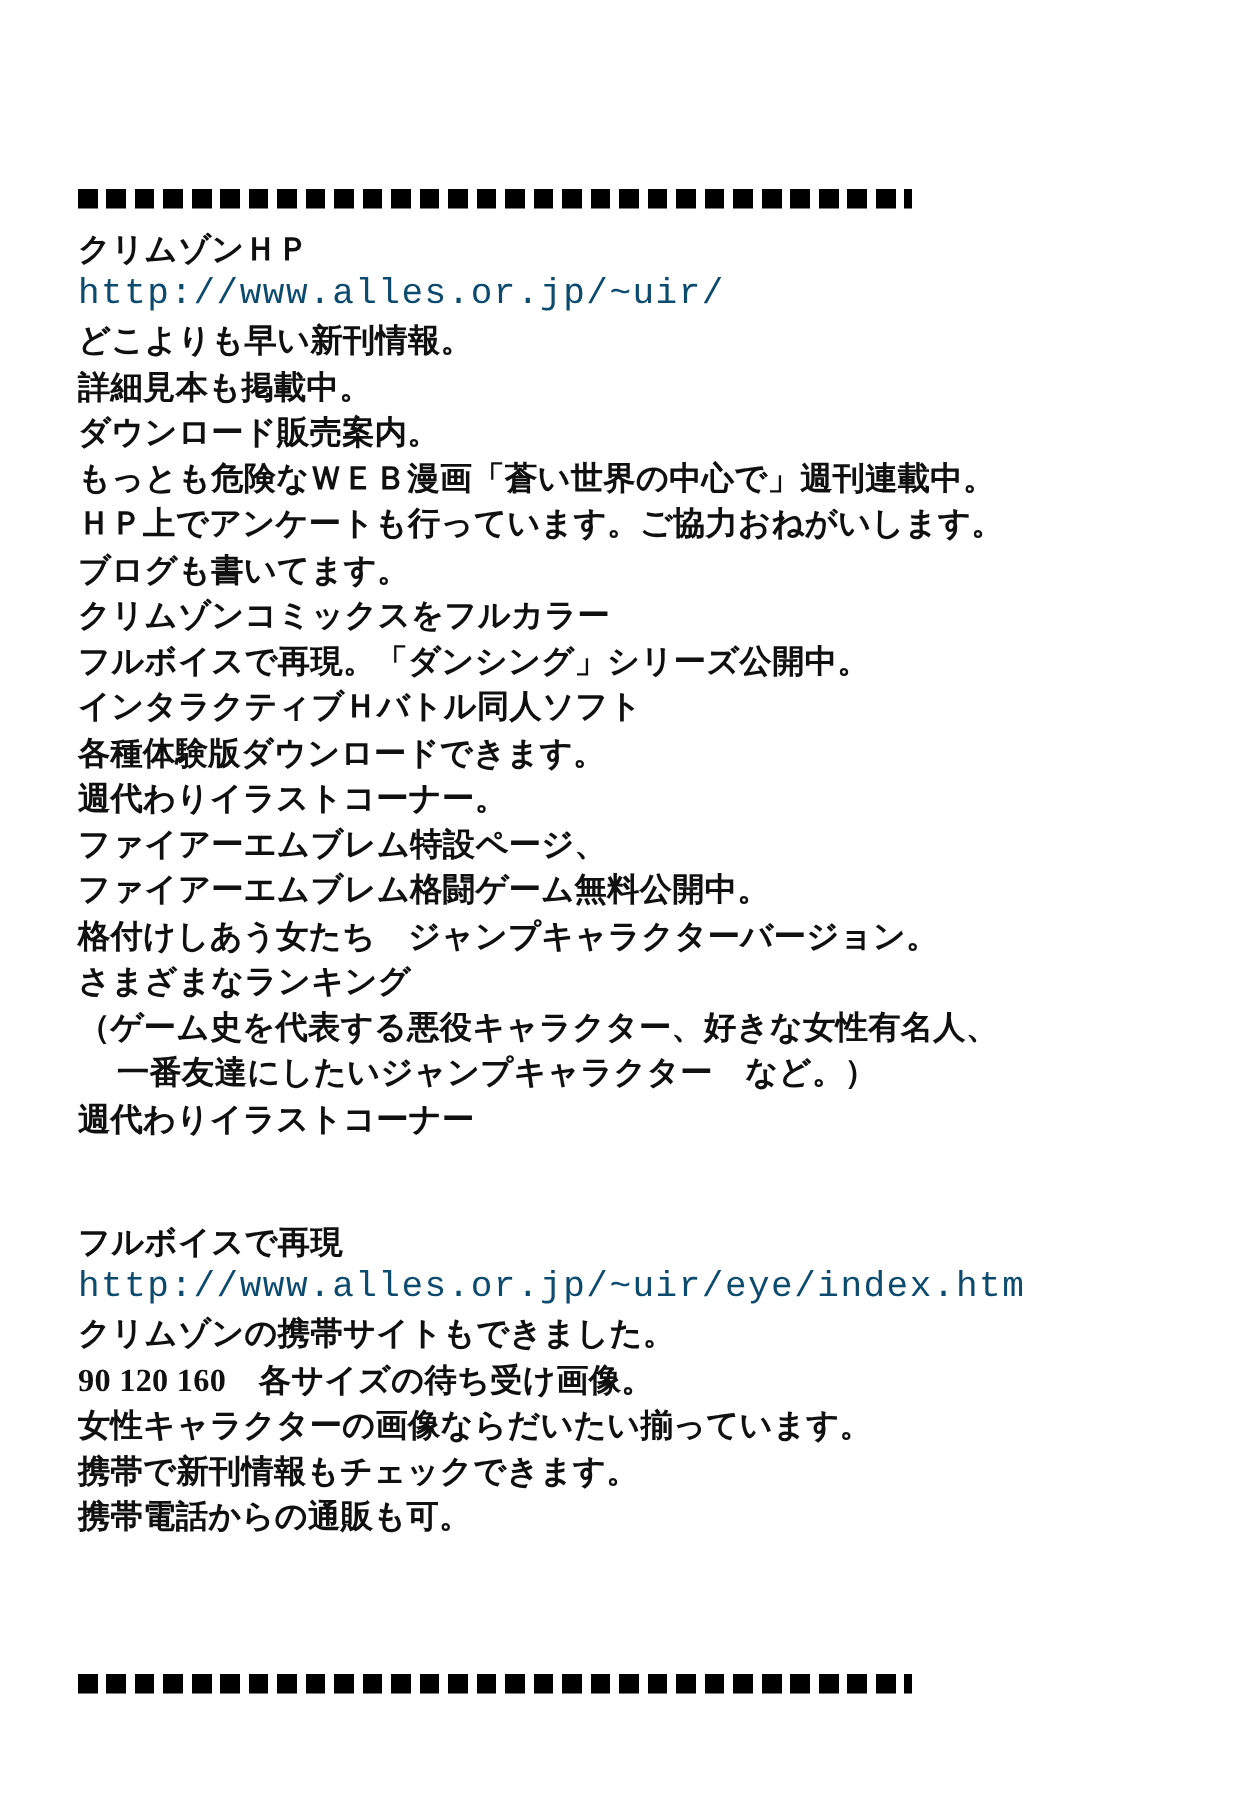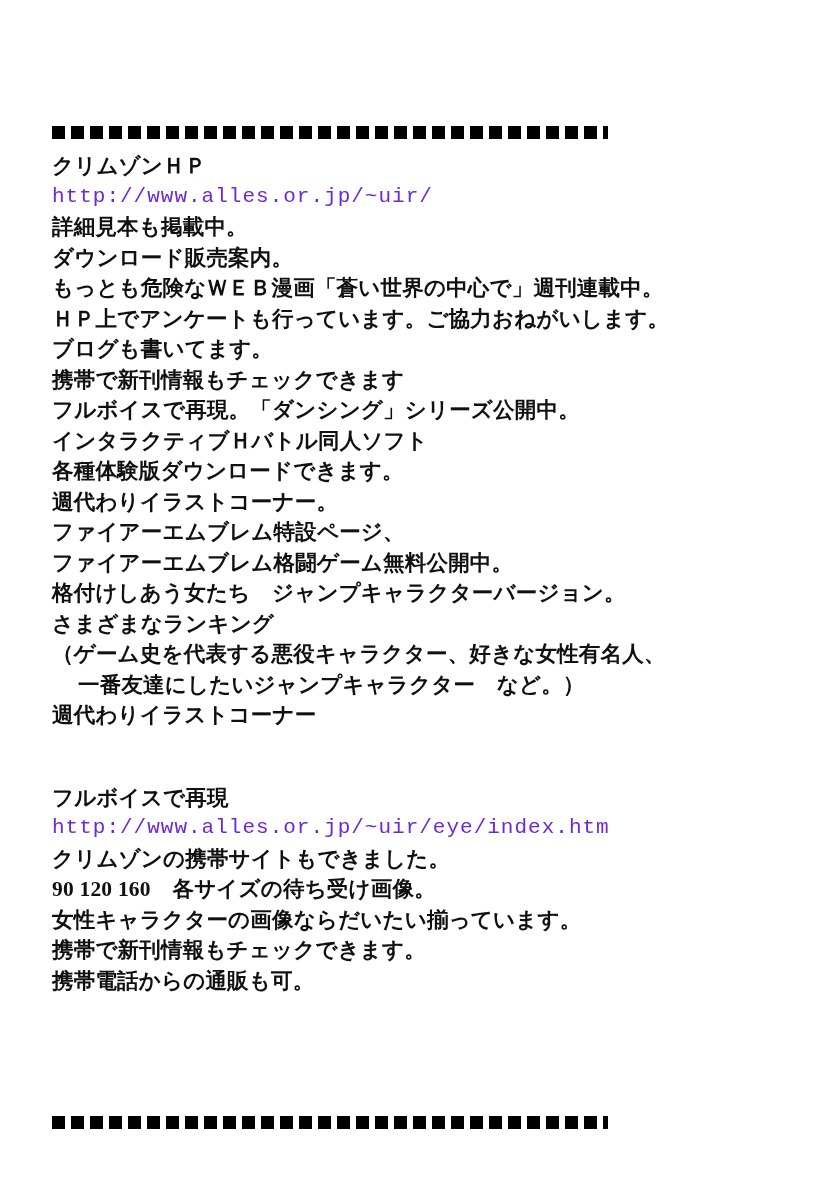--- a/index.html
+++ b/index.html
@@ -54,23 +54,23 @@
     color: #101010;
   }
 
   .line {
     white-space: pre;
   }
 
   .line.url {
     font-family: "Liberation Mono", "DejaVu Sans Mono", monospace;
     font-weight: 400;
-    font-size: 21px;
+    font-size: 24px;
     letter-spacing: 1.0px;
-    color: #6d28d9;
+    color: #0c4a6e;
   }
 
   .line.indent {
     padding-left: 26px;
   }
 
   .gap-block {
     height: 52px;
   }
 
@@ -96,26 +96,27 @@
 
 <div class="page">
 
   <div class="content">
 
     <div class="square-rule rule-top"></div>
 
     <div class="block">
       <div class="line">クリムゾンＨＰ</div>
       <div class="line url">http://www.alles.or.jp/~uir/</div>
+      <div class="line">どこよりも早い新刊情報。</div>
       <div class="line">詳細見本も掲載中。</div>
       <div class="line">ダウンロード販売案内。</div>
       <div class="line">もっとも危険なＷＥＢ漫画「蒼い世界の中心で」週刊連載中。</div>
       <div class="line">ＨＰ上でアンケートも行っています。ご協力おねがいします。</div>
       <div class="line">ブログも書いてます。</div>
-      <div class="line">携帯で新刊情報もチェックできます</div>
+      <div class="line">クリムゾンコミックスをフルカラー</div>
       <div class="line">フルボイスで再現。「ダンシング」シリーズ公開中。</div>
       <div class="line">インタラクティブＨバトル同人ソフト</div>
       <div class="line">各種体験版ダウンロードできます。</div>
       <div class="line">週代わりイラストコーナー。</div>
       <div class="line">ファイアーエムブレム特設ページ、</div>
       <div class="line">ファイアーエムブレム格闘ゲーム無料公開中。</div>
       <div class="line">格付けしあう女たち　ジャンプキャラクターバージョン。</div>
       <div class="line">さまざまなランキング</div>
       <div class="line">（ゲーム史を代表する悪役キャラクター、好きな女性有名人、</div>
       <div class="line indent">一番友達にしたいジャンプキャラクター　など。）</div>

